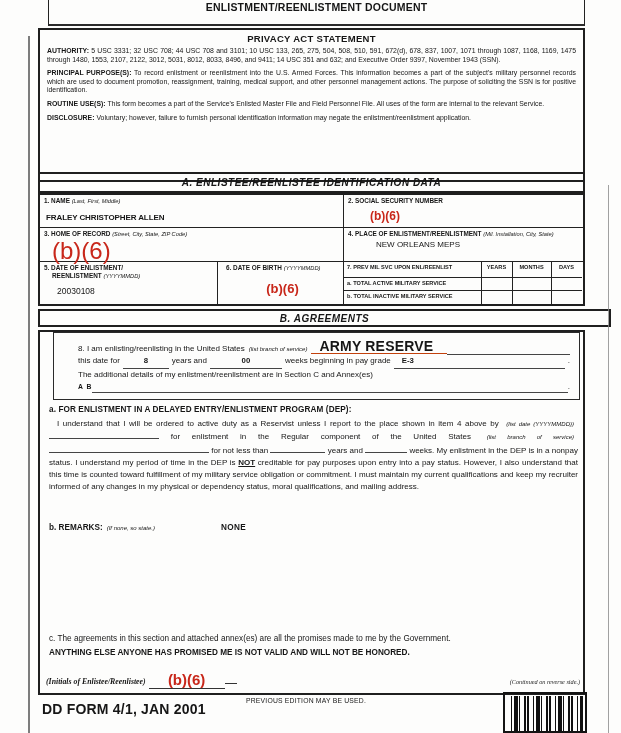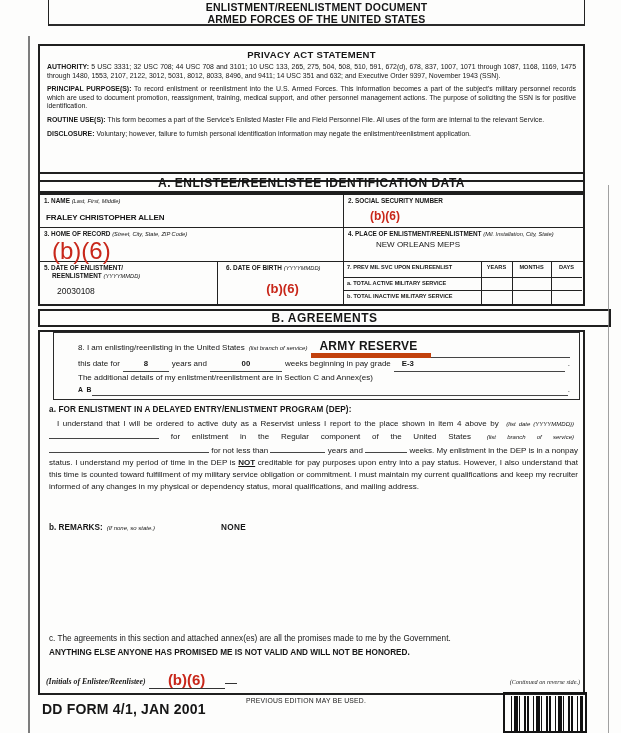--- a/index.html
+++ b/index.html
@@ -18,27 +18,27 @@
   
   .title-box{
     left:48px; top:0; width:537px; height:26px;
     border-left:1.5px solid #222; border-right:1.5px solid #222; border-bottom:2.5px solid #2b2b2b;
     box-sizing:border-box; text-align:center;
   }
   .title-line{font-size:10.5px; font-weight:bold; line-height:11.5px; letter-spacing:.2px;}
   .title-line:first-child{margin-top:2px;}
 
   
-  .privacy{left:38px; top:44px; width:547px; height:138px; padding:2px 7px 16px 7px;}
+  .privacy{left:38px; top:28px; width:547px; height:154px; padding:2px 7px 16px 7px;}
   .pv-title{font-size:9.5px; font-weight:bold; text-align:center; margin:1px 0 3px 0; letter-spacing:.3px;}
   .pv-p{font-size:6.9px; line-height:8.6px; text-align:justify; margin:0 0 5px 0;}
   .pv-lbl{font-weight:bold;}
 
   
-  .sec-hdr{font-size:12px; font-weight:bold; letter-spacing:.5px; text-align:center;}
+  .sec-hdr{font-size:10px; font-weight:bold; letter-spacing:.5px; text-align:center;font-style:italic;}
   .sec-a{left:38px; top:172px; width:547px; height:21px; line-height:18px;}
   .sec-b{left:38px; top:309px; width:573px; height:18px; line-height:15px;}
 
   
   .id-table{left:38px; top:193px; width:547px; height:113px;}
   .cell{position:absolute; box-sizing:border-box; overflow:visible;}
   .br{border-right:1px solid #222;}
   .bb{border-bottom:1px solid #222;}
   .num-lbl{font-size:6.4px; font-weight:bold; padding:2px 0 0 4px; line-height:7.5px;}
   .hint{font-size:5.7px; font-style:italic; font-weight:normal;}
@@ -49,21 +49,21 @@
   .g.bl{border-left:1px solid #222;}
   .g.bbt{border-bottom:1px solid #222;}
   .g.col-h{text-align:center; padding-left:0;}
 
   
   .agreements{left:38px; top:330px; width:547px; height:365px;}
   .item8{position:absolute; left:13px; top:0px; width:527px; height:68px;
          border:1px solid #2a2a2a; box-sizing:border-box; padding:7px 9px 0 24px; font-size:8px;}
   .f-line{display:flex; align-items:baseline; line-height:12.3px; white-space:nowrap;}
   .fill{flex:1; border-bottom:1px solid #454545; height:9px; align-self:flex-end;}
-  .uval{border-bottom:5px solid #c2410c; font-weight:bold; font-size:12px; padding:0 14px 1px 8px; letter-spacing:.2px;}
+  .uval{border-bottom:1px solid #c2410c; font-weight:bold; font-size:14px; padding:0 14px 1px 8px; letter-spacing:.2px;}
   .blank{display:inline-block; border-bottom:1px solid #454545; text-align:center; font-weight:bold; font-size:7.8px;}
   .sp{margin:0 3px;}
   .hint8{font-size:6px; font-style:italic; margin:0 4px;}
   .annex{font-size:6.8px; font-weight:bold; letter-spacing:1px; line-height:9px;}
 
   .dep{position:absolute; left:9px; top:73px; width:529px;}
   .dep-h{font-size:8.2px; font-weight:bold; margin-bottom:4px; letter-spacing:.1px;}
   .dep-p{font-size:8px; line-height:12.3px; text-align:justify; text-indent:8px;}
   .ibl{display:inline-block; border-bottom:1px solid #454545; height:8px; vertical-align:baseline;}
   .w110{width:110px;} .w160{width:160px;} .w55{width:55px;} .w42{width:42px;}
@@ -100,21 +100,20 @@
   .artifact-left{left:28px; top:36px; width:1.5px; height:697px; background:#5d5d5d; opacity:.8;}
   .artifact-right{left:608px; top:185px; width:1.2px; height:548px; background:#8a8a8a; opacity:.8;}
 </style>
 </head>
 <body>
 
 <div class="page">
 
   <div class="abs title-box">
     <div class="title-line">ENLISTMENT/REENLISTMENT DOCUMENT</div>
-    <div class="title-line">ARMED FORCES OF THE UNITED STATES</div>
   </div>
 
   <div class="abs b2 privacy">
     <div class="pv-title">PRIVACY ACT STATEMENT</div>
     <div class="pv-p">
       <span class="pv-lbl">AUTHORITY:</span>
       <span>5 USC 3331; 32 USC 708; 44 USC 708 and 3101; 10 USC 133, 265, 275, 504, 508, 510, 591, 672(d), 678, 837, 1007, 1071 through 1087, 1168, 1169, 1475 through 1480, 1553, 2107, 2122, 3012, 5031, 8012, 8033, 8496, and 9411; 14 USC 351 and 632; and Executive Order 9397, November 1943 (SSN).</span>
     </div>
     <div class="pv-p">
       <span class="pv-lbl">PRINCIPAL PURPOSE(S):</span>

